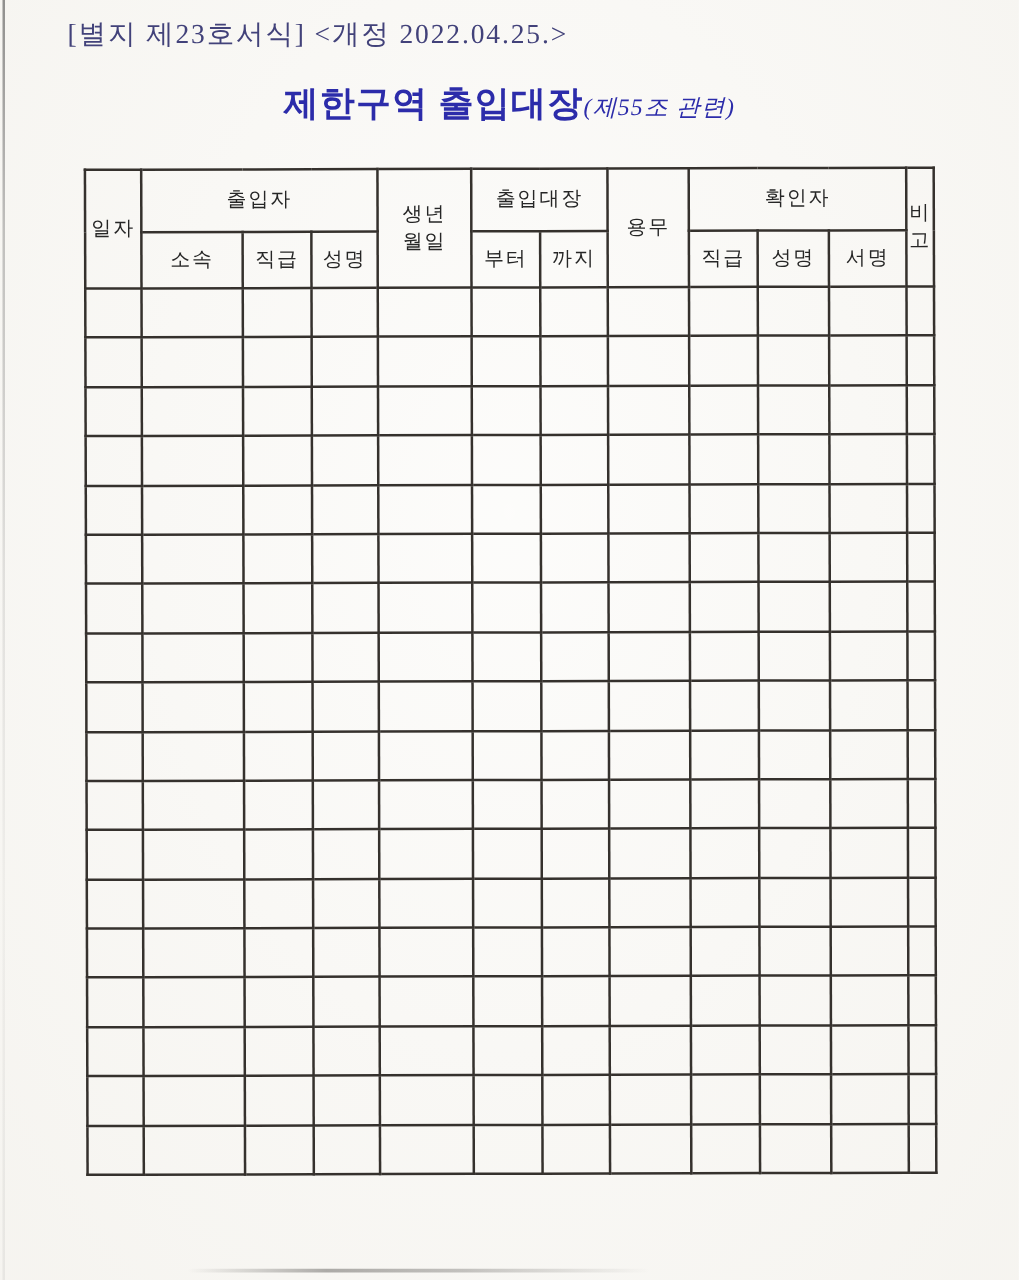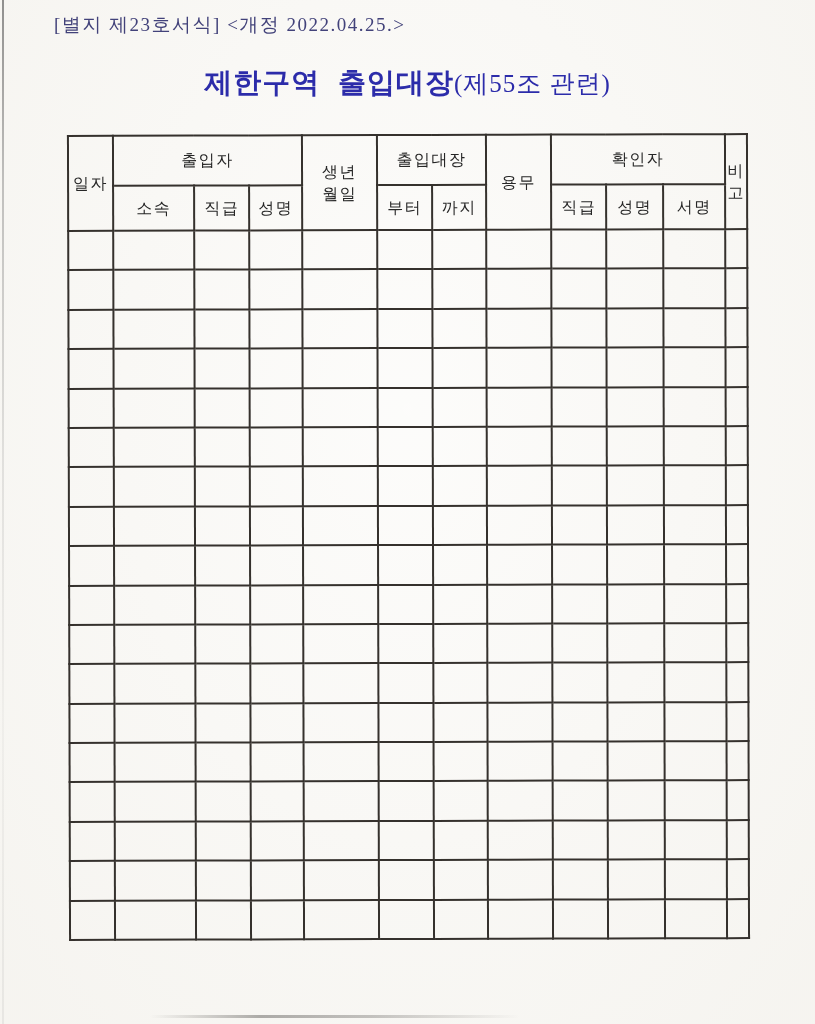--- a/index.html
+++ b/index.html
@@ -33,37 +33,38 @@
     border-radius: 2px;
     background: linear-gradient(to right,
       rgba(120,118,115,0) 0%, rgba(110,108,105,0.55) 30%,
       rgba(130,128,125,0.45) 60%, rgba(140,138,135,0) 100%);
     pointer-events: none;
   }
 
   .notation {
     position: absolute; top: 12px; left: 54px;
     font-family: "Liberation Serif", serif;
-    font-size: 19px; letter-spacing: 1.5px;
+    font-size: 22px; letter-spacing: 1.5px;
     color: var(--notation-navy);
   }
 
   .title-wrap {
     position: absolute; top: 64px; left: 0; width: 815px;
     text-align: center; white-space: nowrap;
   }
   .title-main {
-    font-family: Liberation Mono, monospace;
+    font-family: Liberation Serif, serif;
     font-weight: bold; font-size: 28px; letter-spacing: 1px;
     color: var(--title-blue);
   }
   .title-suffix {
     font-family: "Liberation Serif", serif;
-    font-size: 25px; letter-spacing: 1px;
+    font-size: 19px; letter-spacing: 1px;
     color: var(--title-blue);
+    font-style: italic;
   }
 
   .sheet {
     position: absolute; left: 68px; top: 134px;
     transform: rotate(-0.15deg);
   }
   table.log-table {
     border-collapse: collapse; table-layout: fixed;
     width: 679px;
     background: transparent;

